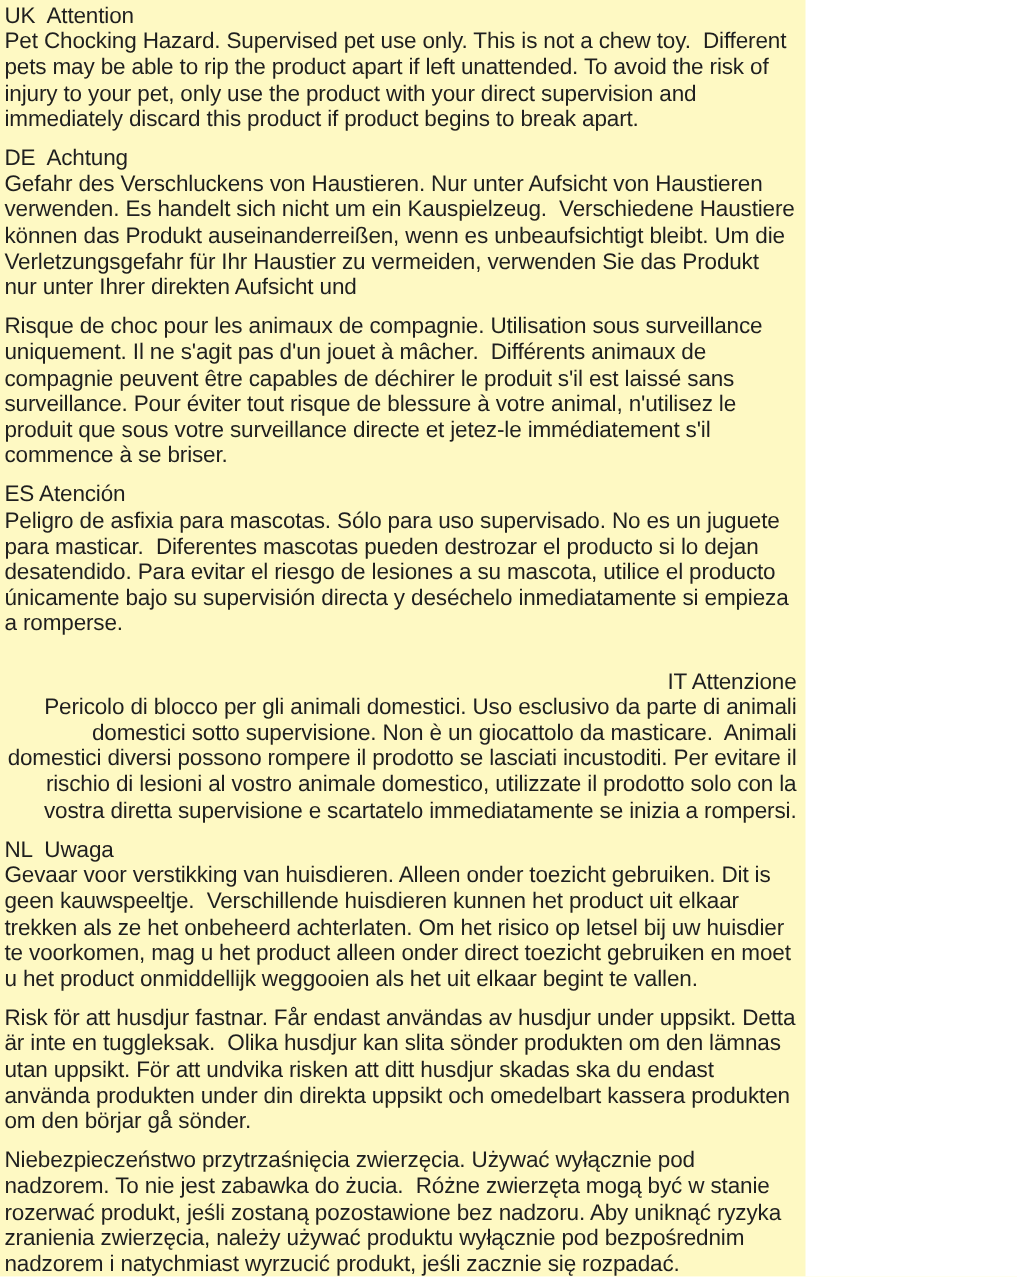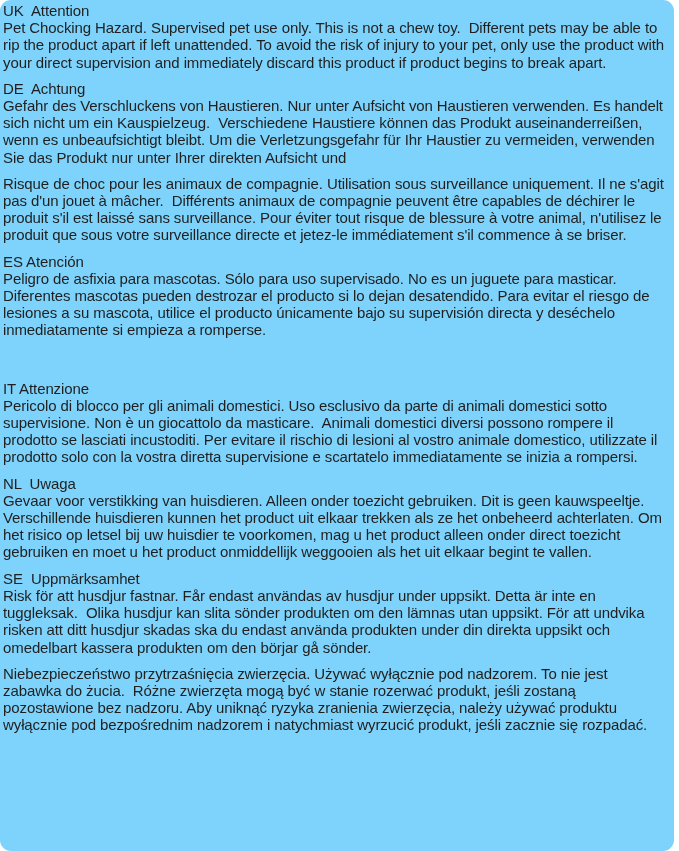--- a/index.html
+++ b/index.html
@@ -2,38 +2,38 @@
 <html><head>
 <meta charset="utf-8">
 <style>
   html, body {
     margin: 0;
     padding: 0;
     background: #ffffff;
   }
   .page {
     position: relative;
-    width: 674px;
+    width: 537px;
     height: 851px;
-    background: #7dd3fc;
+    background: #fef9c3;
     overflow: hidden;
     box-sizing: border-box;
     padding: 2px 6px 0 3px;
     font-family: "Liberation Sans", sans-serif;
     font-size: 15px;
     line-height: 17.2px;
     letter-spacing: -0.1px;
     color: #1f1f1f;
-    border-radius: 11px;
   }
   .warning-section {
     margin: 0 0 9px 0;
   }
   .warning-section.big-gap {
-    margin-top: 41px;
+    margin-top: 21px;
+    text-align: right;
   }
   .section-heading {
     white-space: pre-wrap;
     font-weight: normal;
     font-size: inherit;
     margin: 0;
   }
   .section-body {
     white-space: pre-wrap;
     margin: 0;
@@ -67,21 +67,20 @@
     <div class="section-heading">IT Attenzione</div>
     <div class="section-body">Pericolo di blocco per gli animali domestici. Uso esclusivo da parte di animali domestici sotto supervisione. Non è un giocattolo da masticare.  Animali domestici diversi possono rompere il prodotto se lasciati incustoditi. Per evitare il rischio di lesioni al vostro animale domestico, utilizzate il prodotto solo con la vostra diretta supervisione e scartatelo immediatamente se inizia a rompersi.</div>
   </section>
 
   <section class="warning-section">
     <div class="section-heading">NL  Uwaga</div>
     <div class="section-body">Gevaar voor verstikking van huisdieren. Alleen onder toezicht gebruiken. Dit is geen kauwspeeltje.  Verschillende huisdieren kunnen het product uit elkaar trekken als ze het onbeheerd achterlaten. Om het risico op letsel bij uw huisdier te voorkomen, mag u het product alleen onder direct toezicht gebruiken en moet u het product onmiddellijk weggooien als het uit elkaar begint te vallen.</div>
   </section>
 
   <section class="warning-section">
-    <div class="section-heading">SE  Uppmärksamhet</div>
     <div class="section-body">Risk för att husdjur fastnar. Får endast användas av husdjur under uppsikt. Detta är inte en tuggleksak.  Olika husdjur kan slita sönder produkten om den lämnas utan uppsikt. För att undvika risken att ditt husdjur skadas ska du endast använda produkten under din direkta uppsikt och omedelbart kassera produkten om den börjar gå sönder.</div>
   </section>
 
   <section class="warning-section">
     <div class="section-body">Niebezpieczeństwo przytrzaśnięcia zwierzęcia. Używać wyłącznie pod nadzorem. To nie jest zabawka do żucia.  Różne zwierzęta mogą być w stanie rozerwać produkt, jeśli zostaną pozostawione bez nadzoru. Aby uniknąć ryzyka zranienia zwierzęcia, należy używać produktu wyłącznie pod bezpośrednim nadzorem i natychmiast wyrzucić produkt, jeśli zacznie się rozpadać.</div>
   </section>
 
 </div>
 
 </body></html>

